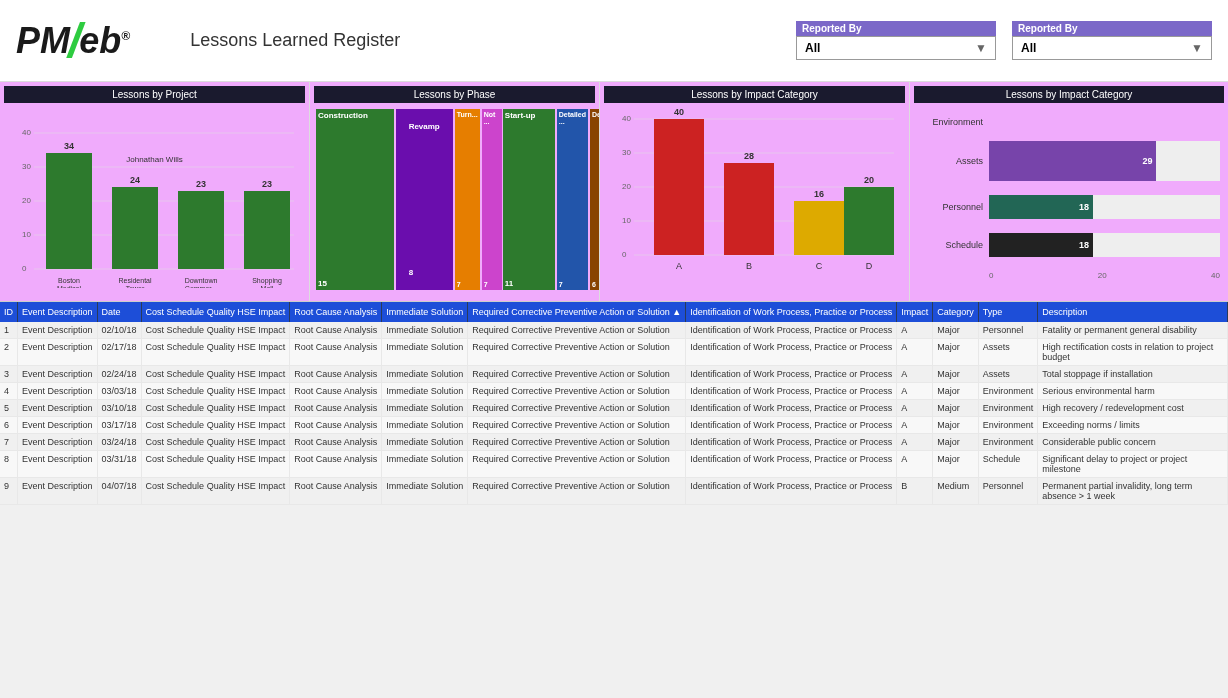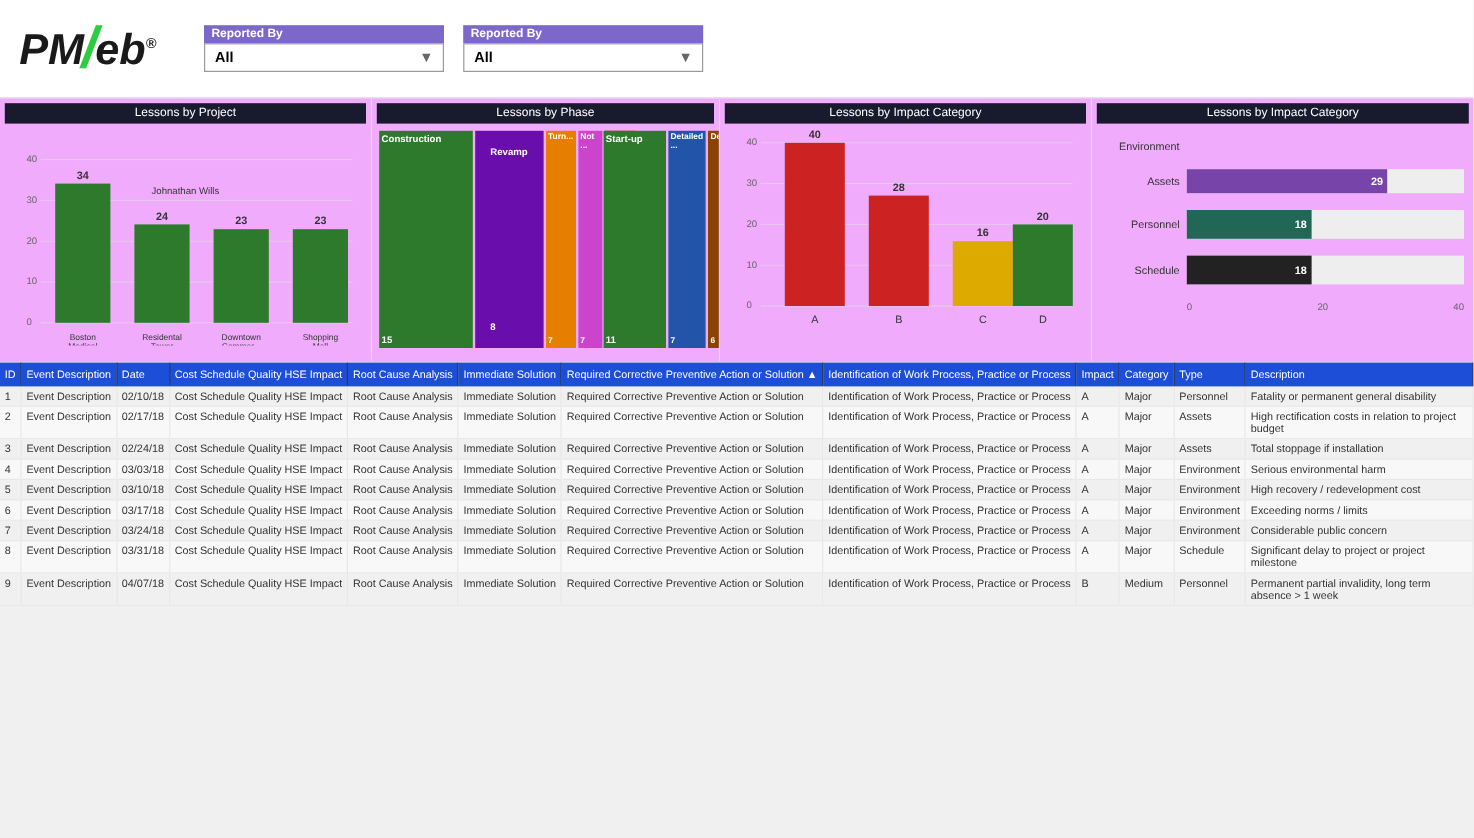--- a/index.html
+++ b/index.html
@@ -41,20 +41,21 @@
   </style>
 </head>
 <body>
 
 <div class="header">
   <div class="logo">
     <span class="logo-pm">PM</span>
     <span class="logo-slash">/</span>
     <span class="logo-web">eb<sup class="logo-reg">®</sup></span>
   </div>
+  <div class="page-title">Lessons Learned Register</div>
   <div class="filter-group">
     <div class="filter-box">
       <div class="filter-label">Reported By</div>
       <div class="filter-select">
         <span>All</span>
         <span class="chevron">▼</span>
       </div>
     </div>
     <div class="filter-box">
       <div class="filter-label">Reported By</div>
@@ -216,21 +217,21 @@
     <div class="chart-panel">
       <div class="chart-title">Lessons by Impact Category</div>
       <div style="padding: 10px 4px; display:flex; flex-direction:column; gap:14px;">
 
         <div style="display:flex; align-items:center; gap:6px;">
           <div style="font-size:9px; color:#333; width:65px; text-align:right;">Environment</div>
         </div>
 
         <div style="display:flex; align-items:center; gap:6px;">
           <div style="font-size:9px; color:#333; width:65px; text-align:right;">Assets</div>
-          <div style="flex:1; height:20px; background:#eee;">
+          <div style="flex:1; height:40px; background:#eee;">
             <div style="width:72.5%; height:100%; background:#7744aa; display:flex; align-items:center; justify-content:flex-end; padding-right:4px;">
               <span style="font-size:9px; color:white; font-weight:bold;">29</span>
             </div>
           </div>
         </div>
 
         <div style="display:flex; align-items:center; gap:6px;">
           <div style="font-size:9px; color:#333; width:65px; text-align:right;">Personnel</div>
           <div style="flex:1; height:24px; background:#eee;">
             <div style="width:45%; height:100%; background:#226655; display:flex; align-items:center; justify-content:flex-end; padding-right:4px;">

